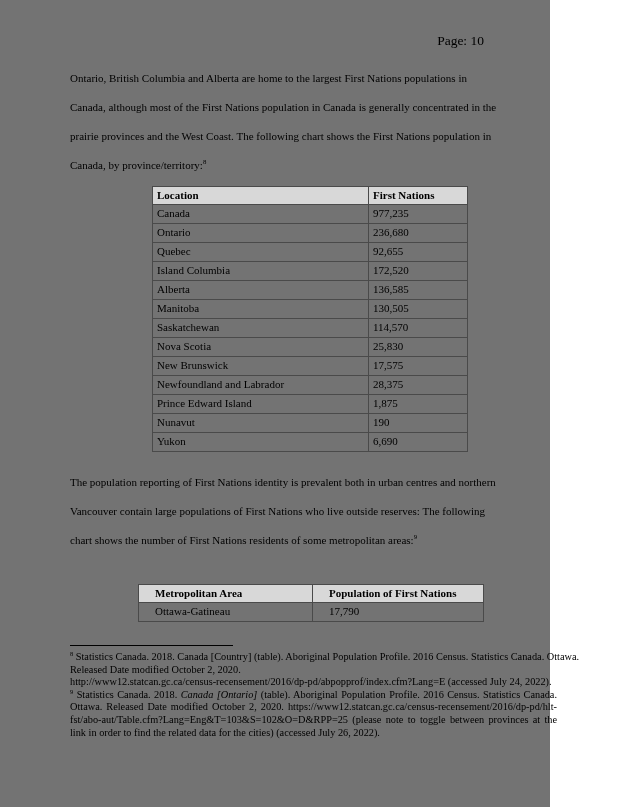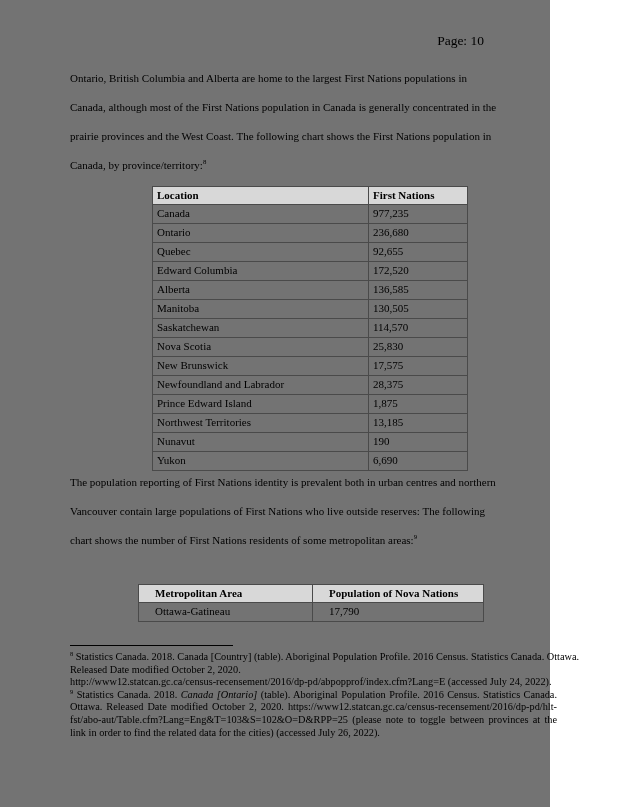--- a/index.html
+++ b/index.html
@@ -103,21 +103,21 @@
         </tr>
         <tr>
           <td>Ontario</td>
           <td>236,680</td>
         </tr>
         <tr>
           <td>Quebec</td>
           <td>92,655</td>
         </tr>
         <tr>
-          <td>Edward Columbia</td>
+          <td>Island Columbia</td>
           <td>172,520</td>
         </tr>
         <tr>
           <td>Alberta</td>
           <td>136,585</td>
         </tr>
         <tr>
           <td>Manitoba</td>
           <td>130,505</td>
         </tr>
@@ -135,24 +135,20 @@
         </tr>
         <tr>
           <td>Newfoundland and Labrador</td>
           <td>28,375</td>
         </tr>
         <tr>
           <td>Prince Edward Island</td>
           <td>1,875</td>
         </tr>
         <tr>
-          <td>Northwest Territories</td>
-          <td>13,185</td>
-        </tr>
-        <tr>
           <td>Nunavut</td>
           <td>190</td>
         </tr>
         <tr>
           <td>Yukon</td>
           <td>6,690</td>
         </tr>
       </tbody>
   </table>
 
@@ -163,21 +159,21 @@
   </div>
 
   <table class="doc-table t2">
     <colgroup>
         <col style="width:174px">
         <col style="width:171px">
       </colgroup>
     <thead>
       <tr>
         <th>Metropolitan Area</th>
-        <th>Population of Nova Nations</th>
+        <th>Population of First Nations</th>
       </tr>
     </thead>
     <tbody>
         <tr>
           <td>Ottawa-Gatineau</td>
           <td>17,790</td>
         </tr>
       </tbody>
   </table>
 

